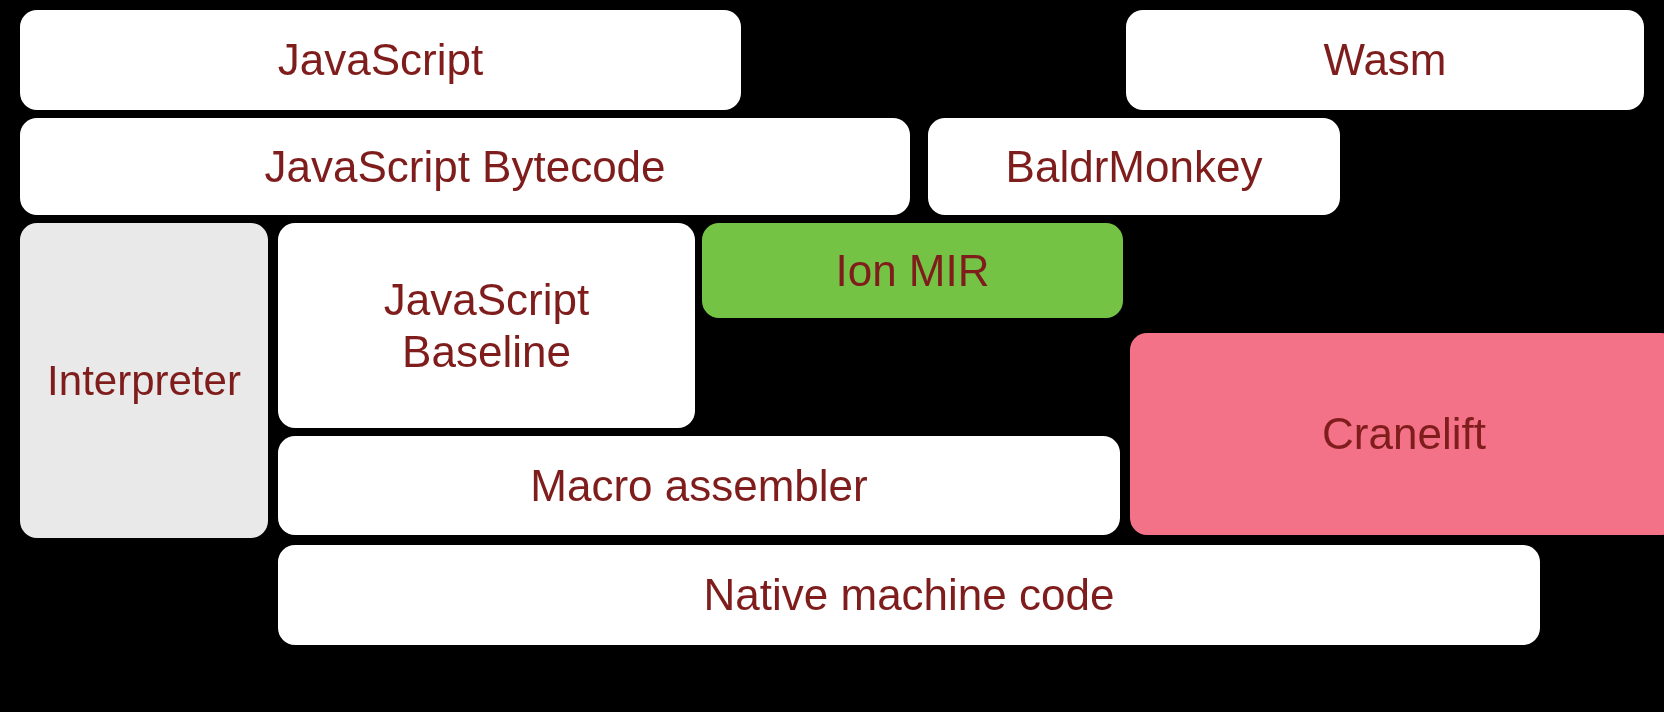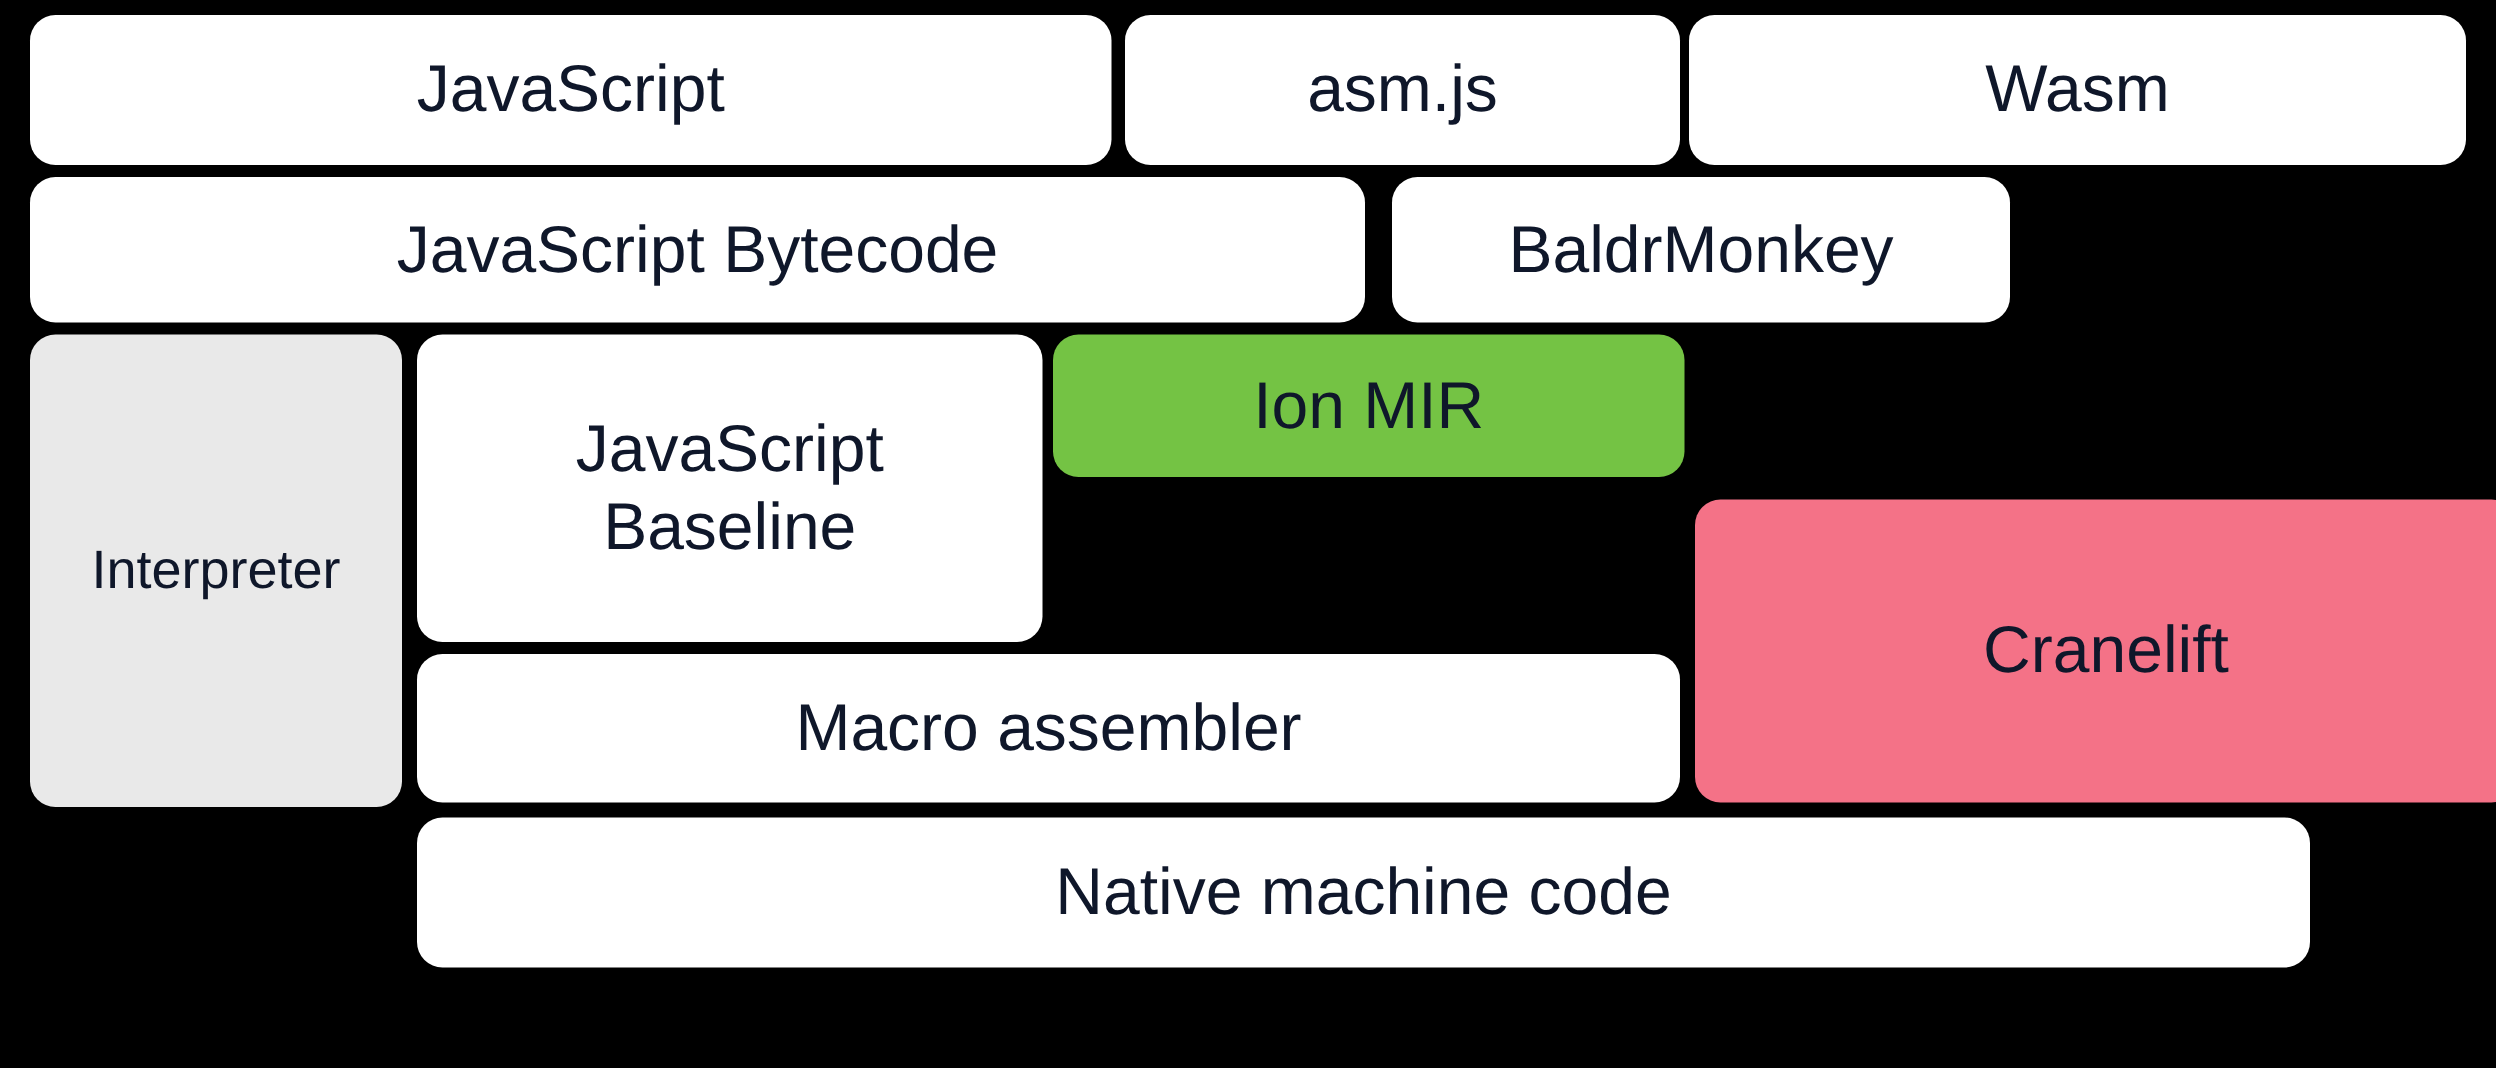--- a/index.html
+++ b/index.html
@@ -19,58 +19,57 @@
     overflow: hidden;
   }
   .node {
     position: absolute;
     box-sizing: border-box;
     border-radius: 17px;
     display: flex;
     align-items: center;
     justify-content: center;
     text-align: center;
-    color: #0f172a;
+    color: #7f1d1d;
     font-size: 44px;
     font-weight: 400;
     line-height: 1.18;
     letter-spacing: 0px;
     white-space: pre-line;
     user-select: none;
   }
   .fill-white  { background: #FFFFFF; }
   .fill-gray   { background: #E9E9E9; }
   .fill-green  { background: #74C344; }
   .fill-pink   { background: #F47287; }
 
   
   .n-javascript        { left: 20px;   top: 10px;  width: 721px; height: 100px; }
   .n-asmjs             { left: 750px;  top: 10px;  width: 370px; height: 100px; }
   .n-wasm              { left: 1126px; top: 10px;  width: 518px; height: 100px; }
   
   .n-js-bytecode       { left: 20px;   top: 118px; width: 890px; height: 97px; }
   .n-baldrmonkey       { left: 928px;  top: 118px; width: 412px; height: 97px; }
   
-  .n-interpreter       { left: 20px;   top: 223px; width: 248px; height: 315px; font-size: 36px; }
+  .n-interpreter       { left: 20px;   top: 223px; width: 248px; height: 315px; font-size: 42px; }
   .n-js-baseline       { left: 278px;  top: 223px; width: 417px; height: 205px; }
   .n-ion-mir           { left: 702px;  top: 223px; width: 421px; height: 95px; }
   .n-ion-lir           { left: 702px;  top: 327px; width: 421px; height: 101px; }
   .n-cranelift         { left: 1130px; top: 333px; width: 548px; height: 202px; }
   .n-macro-assembler   { left: 278px;  top: 436px; width: 842px; height: 99px; }
   
   .n-native-code       { left: 278px;  top: 545px; width: 1262px; height: 100px; }
 </style>
 </head>
 <body>
 
 <div id="diagram">
 
   <div class="node fill-white n-javascript">JavaScript</div>
 
-  <div class="node fill-white n-asmjs">asm.js</div>
 
   <div class="node fill-white n-wasm">Wasm</div>
 
   <div class="node fill-white n-js-bytecode">JavaScript Bytecode</div>
 
   <div class="node fill-white n-baldrmonkey">BaldrMonkey</div>
 
   <div class="node fill-gray n-interpreter">Interpreter</div>
 
   <div class="node fill-white n-js-baseline">JavaScript

